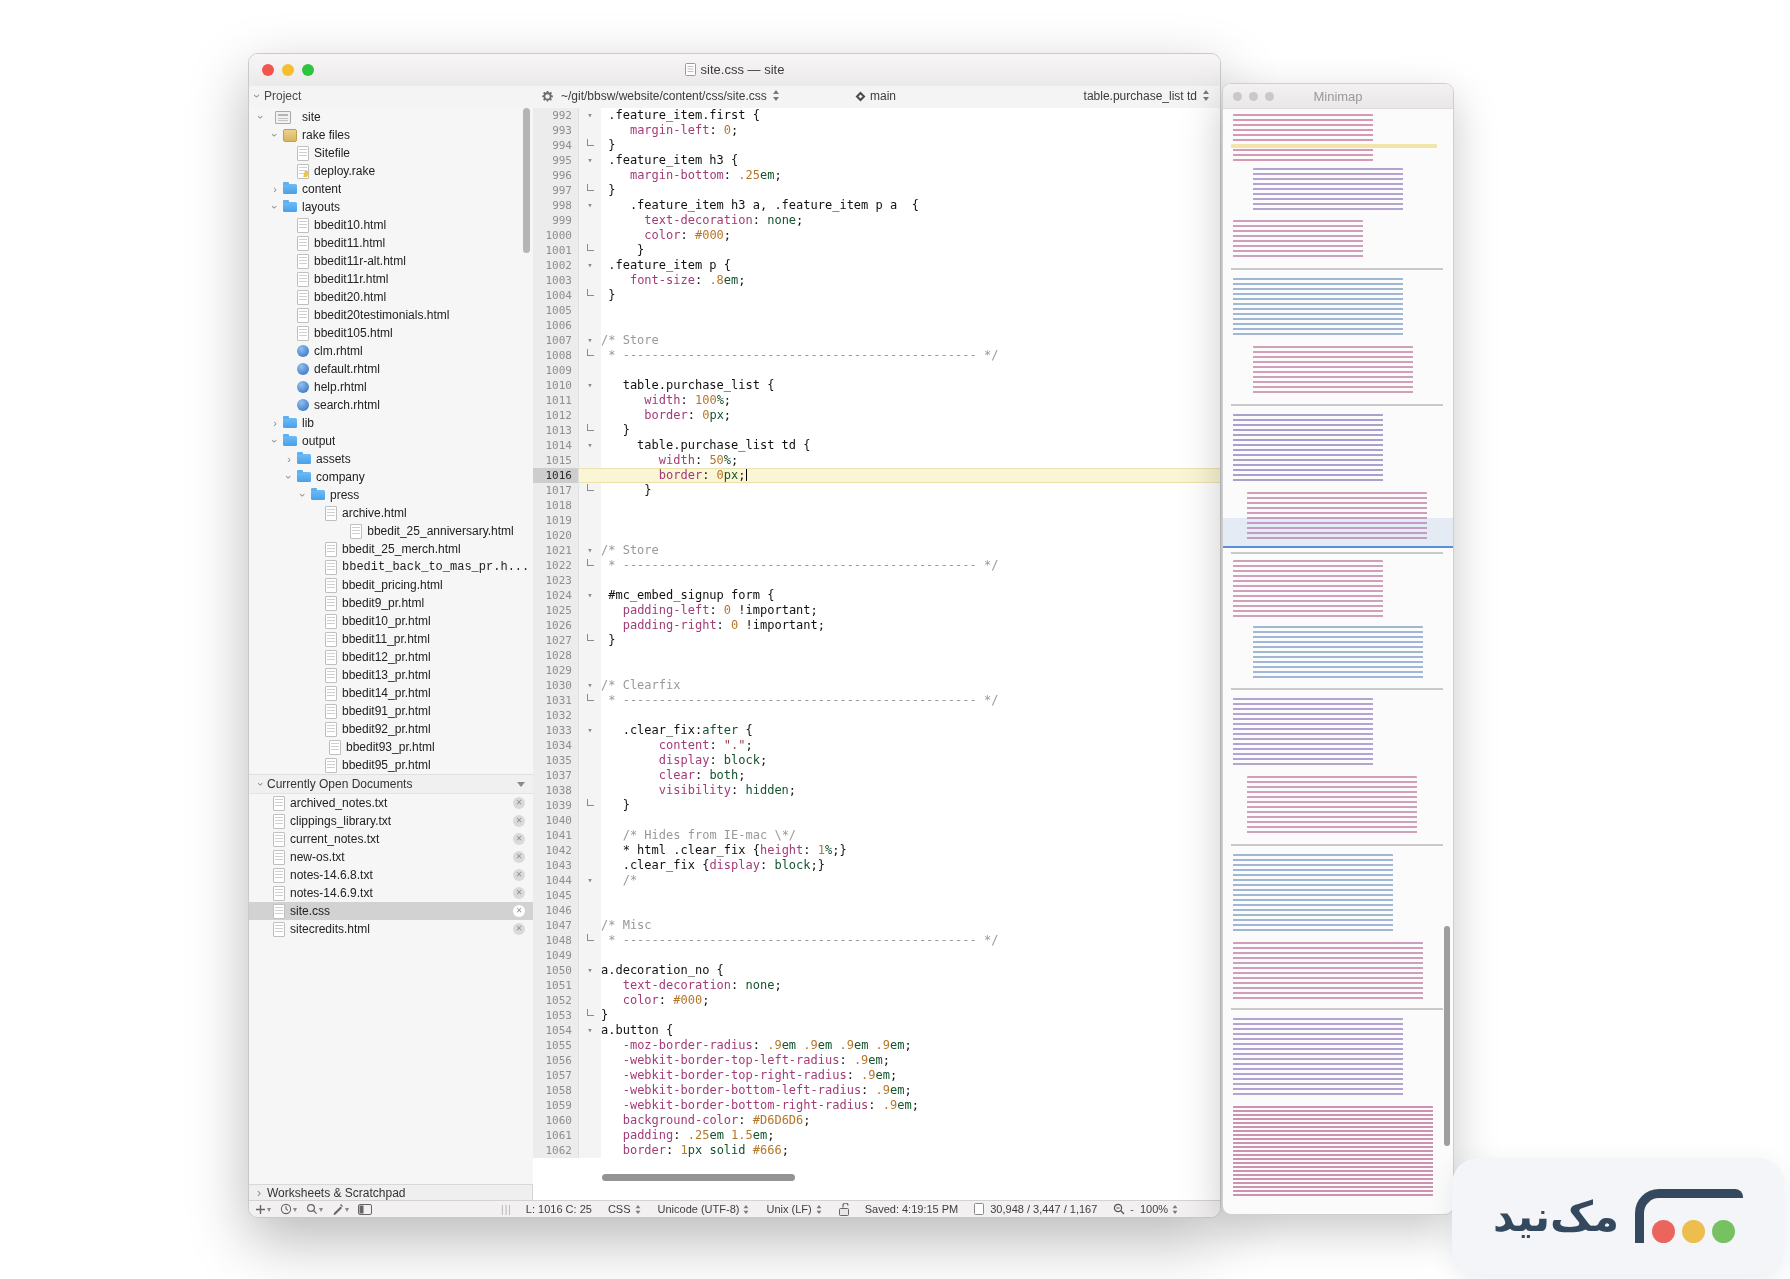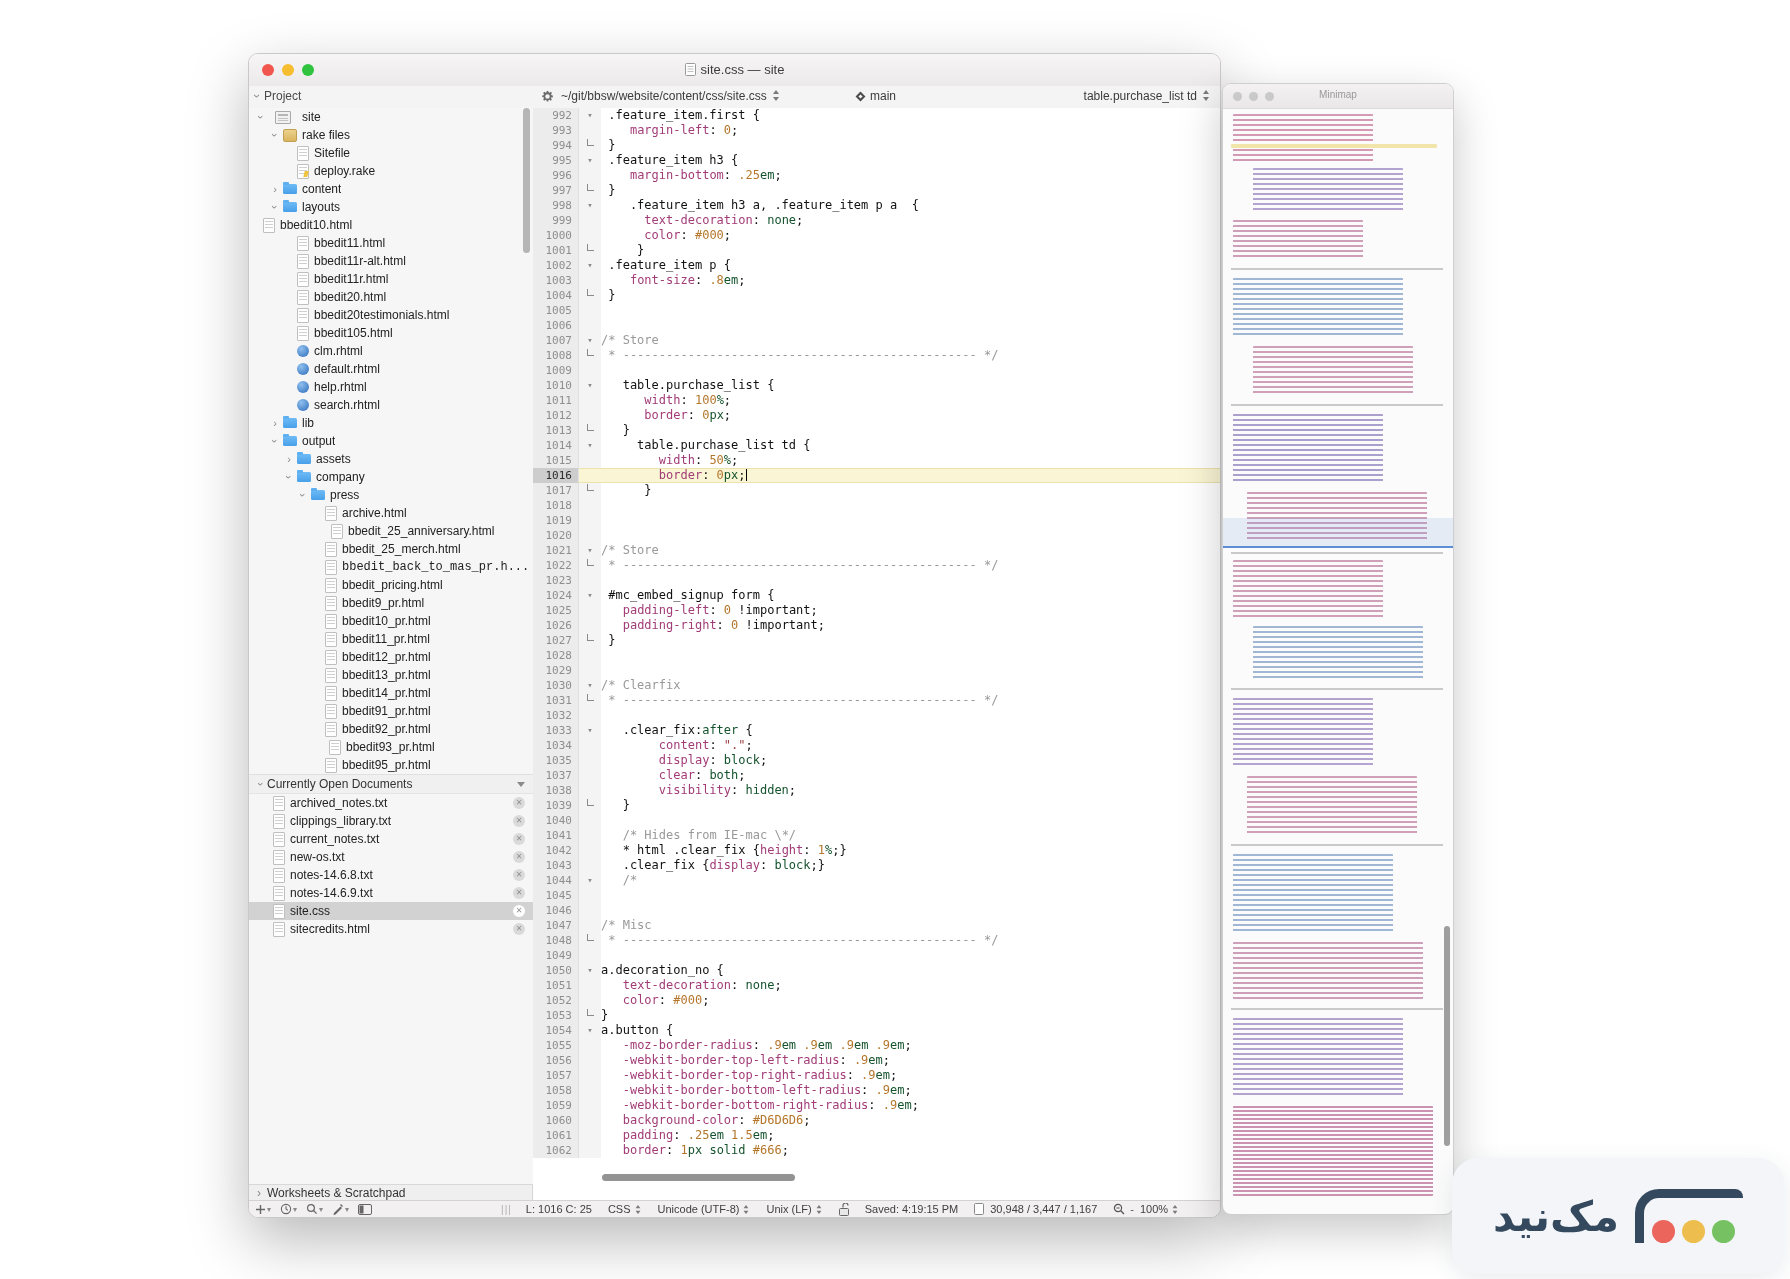--- a/index.html
+++ b/index.html
@@ -92,21 +92,21 @@
   .sicon{margin:0 9px 0 0;display:flex;align-items:center;color:#666}
   .sicon .mini{font-size:8px;color:#8a8a8a;margin-left:1px}
   #handle{color:#b0b0b0;letter-spacing:1px;margin:0 14px 0 120px;font-size:10px}
   .ud2{transform:scale(.8);margin-left:3px}
 
   
   #minimap{left:1222px;top:83px;width:230px;height:1130px;background:#fbfbfb;border:1px solid #cfcfcf;
      border-radius:9px;box-shadow:0 16px 44px rgba(0,0,0,.22);overflow:hidden}
   #mmbar{left:0;top:0;right:0;height:24px;background:linear-gradient(#f3f1f2,#e9e7e8);border-bottom:1px solid #dcdcdc}
   .mdot{width:9px;height:9px;border-radius:50%;background:#c9c9c9;top:8px}
-  #mmtitle{left:0;right:0;top:5px;text-align:center;font-size:10px;color:#9a9a9a}
+  #mmtitle{left:0;right:0;top:5px;text-align:center;font-size:13px;color:#9a9a9a}
   #mmc{left:0;top:24px;right:0;bottom:0}
   .mb{position:absolute;border-radius:1px}
   .sep{position:absolute;left:8px;width:212px;height:2px;background:#c9c9c9}
   #mmthumb{position:absolute;right:3px;top:818px;width:6px;height:220px;background:#9e9e9e;border-radius:3px}
   #mmview{position:absolute;left:0;right:0;top:410px;height:28px;background:rgba(110,155,220,.16)}
   #mmline{position:absolute;left:0;right:0;top:438px;height:2px;background:#5a8fd6}
 
   
   #wm{left:1452px;top:1158px;width:332px;height:116px;background:#f3f5f8;border-radius:26px;
       box-shadow:0 6px 24px rgba(40,60,90,.10);display:flex;align-items:center;justify-content:center;gap:16px}
@@ -172,21 +172,21 @@
         <div class="trow" style="padding-left: 20px;">
           <span class="disc">›</span>
           <span class="ic ic-folder"></span>
           <span class="lbl">content</span>
         </div>
         <div class="trow" style="padding-left: 20px;">
           <span class="disc open">›</span>
           <span class="ic ic-folder"></span>
           <span class="lbl">layouts</span>
         </div>
-        <div class="trow" style="">
+        <div class="trow" style="padding-left: 34px;">
           <span class="disc"></span>
           <span class="ic ic-doc"></span>
           <span class="lbl">bbedit10.html</span>
         </div>
         <div class="trow" style="padding-left: 34px;">
           <span class="disc"></span>
           <span class="ic ic-doc"></span>
           <span class="lbl">bbedit11.html</span>
         </div>
         <div class="trow" style="padding-left: 34px;">
@@ -257,21 +257,21 @@
         <div class="trow" style="padding-left: 48px;">
           <span class="disc open">›</span>
           <span class="ic ic-folder"></span>
           <span class="lbl">press</span>
         </div>
         <div class="trow" style="padding-left: 62px;">
           <span class="disc"></span>
           <span class="ic ic-doc"></span>
           <span class="lbl">archive.html</span>
         </div>
-        <div class="trow" style="padding-left: 68px;">
+        <div class="trow" style="padding-left: 68px; justify-content: center;">
           <span class="disc"></span>
           <span class="ic ic-doc"></span>
           <span class="lbl">bbedit_25_anniversary.html</span>
         </div>
         <div class="trow" style="padding-left: 62px;">
           <span class="disc"></span>
           <span class="ic ic-doc"></span>
           <span class="lbl">bbedit_25_merch.html</span>
         </div>
         <div class="trow" style="padding-left: 62px; font-family: Liberation Mono, monospace;">

